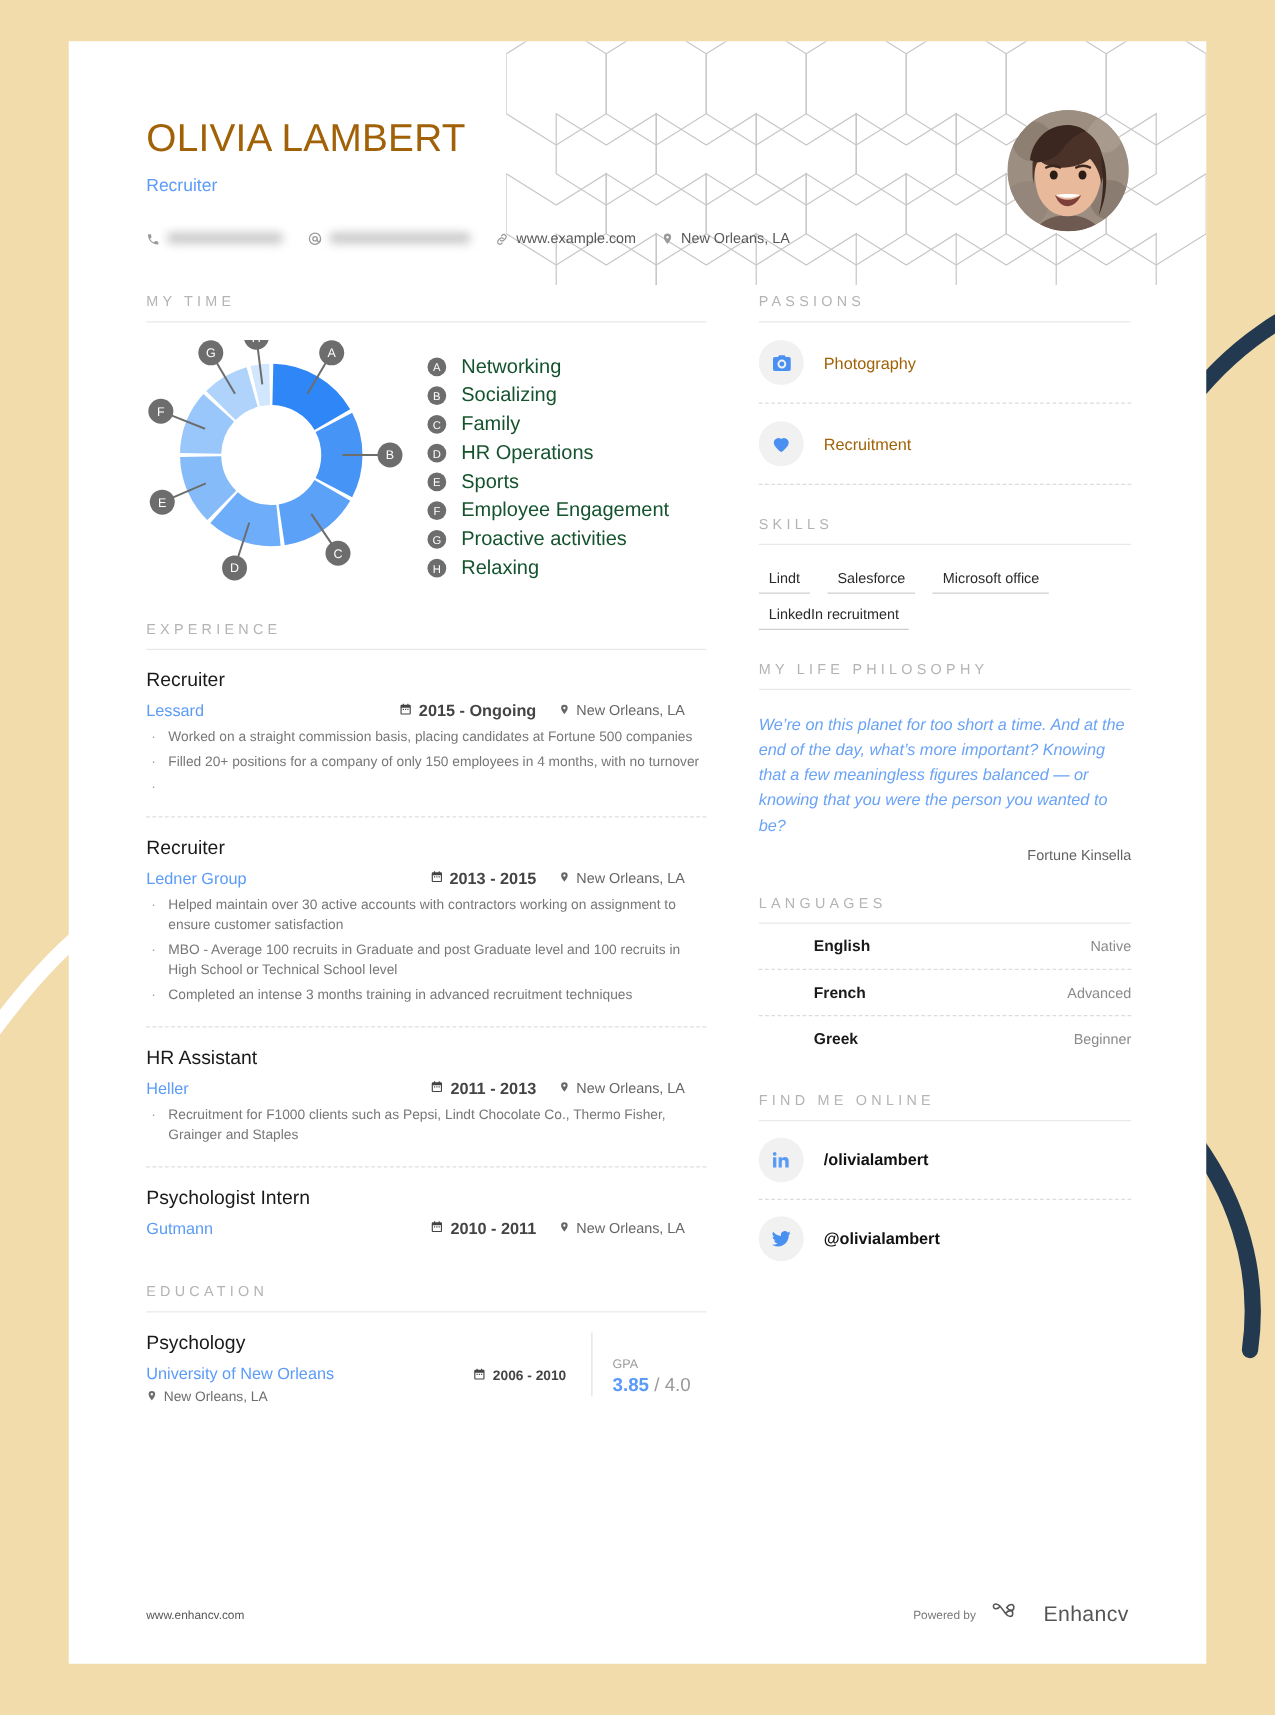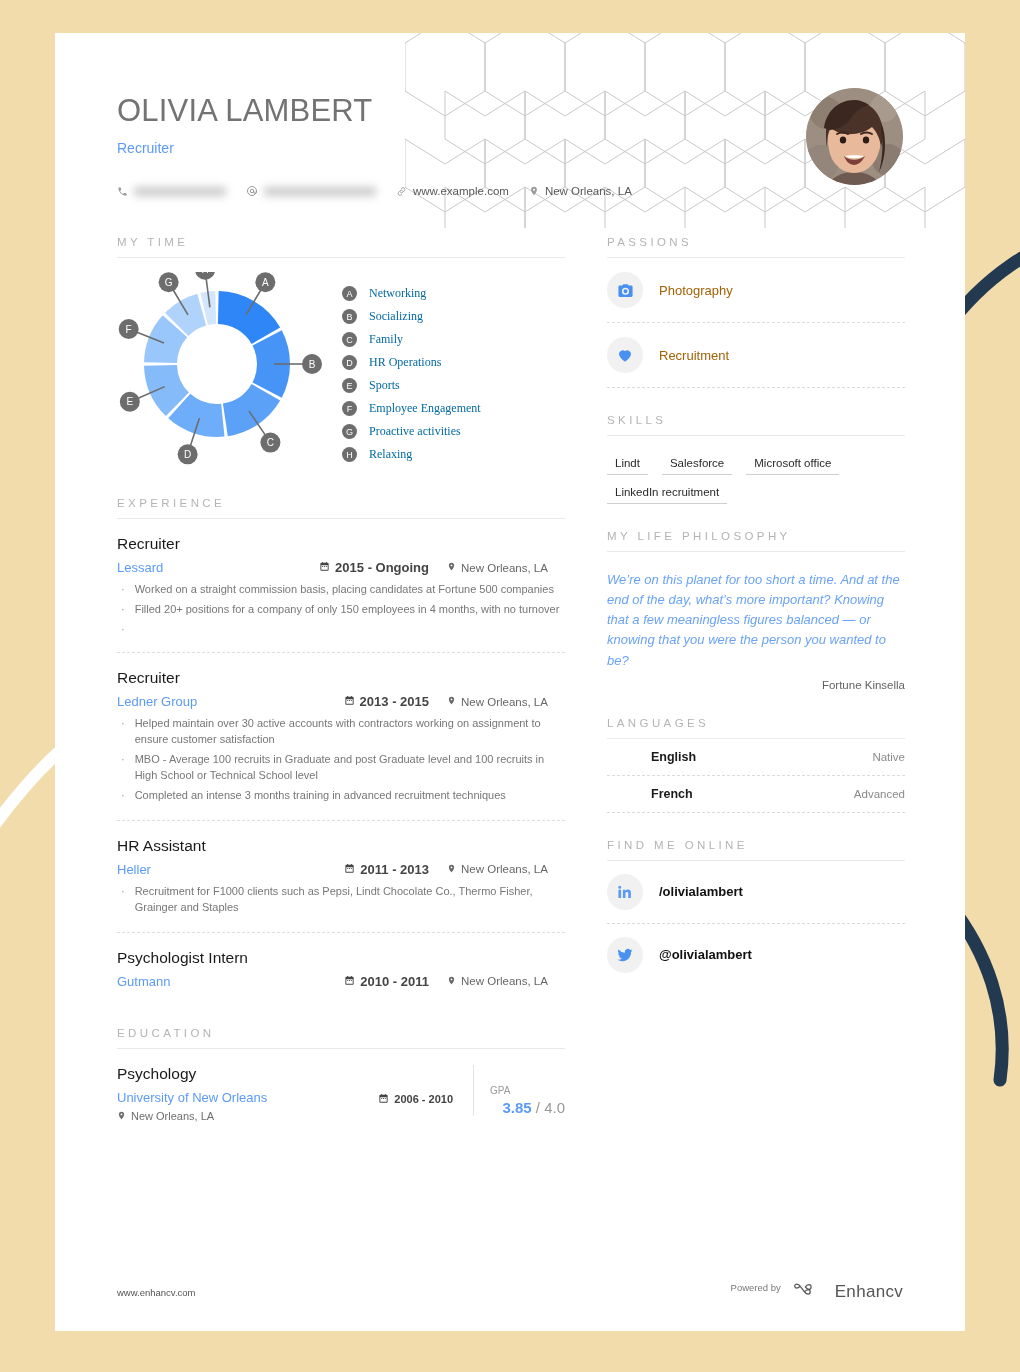--- a/index.html
+++ b/index.html
@@ -26,21 +26,21 @@
 
   
   .header { position: relative; height: 195px; }
   .geo-pattern {
     position: absolute; right: 0; top: 0;
     width: 560px; height: 195px; opacity: .55;
   }
   .header-inner { position: relative; padding: 62px 0 0 62px; }
   .name {
     font-size: 31px; font-weight: 400; letter-spacing: .2px;
-    color: #737373; line-height: 1.05;
+    color: #a16207; line-height: 1.05;
   }
   .role {
     margin-top: 12px; font-size: 14px; color: #5b9bf8; font-weight: 400;
   }
   .contact-row {
     position: absolute; left: 62px; top: 152px;
     display: flex; align-items: center; gap: 20px;
     font-size: 11.5px; color: #585858;
   }
   .contact-item { display: flex; align-items: center; gap: 6px; white-space: nowrap; }
@@ -74,21 +74,21 @@
   .time-wrap { display: flex; gap: 10px; padding-top: 14px; }
   .donut-holder { width: 215px; flex: none; position: relative; }
   .legend { padding-top: 10px; }
   .legend-row { display: flex; align-items: center; gap: 12px; height: 23px; }
   .badge {
     width: 15px; height: 15px; border-radius: 50%;
     background: #6d6d6d; color: #fff; font-size: 9px;
     display: flex; align-items: center; justify-content: center;
     font-weight: 400; flex: none;
   }
-  .legend-label { font-size: 12px; color: #0369a1; font-family: Liberation Serif, serif; }
+  .legend-label { font-size: 16px; color: #14532d; }
 
   
   .entry { padding: 16px 0 12px; border-bottom: 1px dashed #dedede; }
   .entry.last { border-bottom: none; }
   .entry-title { font-size: 15.5px; color: #1a1a1a; font-weight: 400; }
   .entry-meta {
     display: flex; align-items: baseline; margin-top: 7px; font-size: 11.5px;
   }
   .entry-org { color: #5b9bf8; font-size: 13px; flex: none; }
   .meta-date {
@@ -109,21 +109,21 @@
   
   .edu-row { display: flex; align-items: flex-start; padding-top: 16px; }
   .edu-left { flex: 1; }
   .edu-date {
     color: #444; font-weight: bold; font-size: 11px;
     display: flex; align-items: center; gap: 5px; white-space: nowrap;
     padding-top: 28px; margin-right: 20px;
   }
   .gpa-box { border-left: 1px solid #e2e2e2; padding: 20px 0 0 16px; width: 92px; }
   .gpa-label { font-size: 10px; color: #9a9a9a; }
-  .gpa-val { font-size: 15px; margin-top: 3px; color: #999; text-align: right; }
+  .gpa-val { font-size: 15px; margin-top: 3px; color: #999; }
   .gpa-val b { color: #5b9bf8; font-weight: bold; }
   .edu-loc {
     margin-top: 5px; font-size: 11px; color: #6e6e6e;
     display: flex; align-items: center; gap: 5px;
   }
 
   
   .passion-row {
     display: flex; align-items: center; gap: 16px;
     padding: 14px 0; border-bottom: 1px dashed #dcdcdc;
@@ -170,21 +170,21 @@
   .social-row.last { border-bottom: none; }
   .social-handle { font-size: 13px; color: #111; font-weight: bold; }
 
   
   .footer {
     position: absolute; left: 0; right: 0; bottom: 28px;
     display: flex; align-items: center; padding: 0 62px;
   }
   .footer-url { font-size: 9.5px; color: #555; }
   .footer-right {
-    margin-left: auto; display: flex; gap: 12px;
+    margin-left: auto; display: flex; align-items: center; gap: 12px;
   }
   .powered { font-size: 9.5px; color: #777; }
   .brand { font-size: 17px; color: #555; letter-spacing: .3px; }
 </style>
 </head>
 <body>
 
 <div class="bg-deco">
   <svg width="1020" height="1372" viewBox="0 0 1020 1372">
     <path d="M945 330 C 985 275, 1035 245, 1080 232" stroke="#22394f" stroke-width="13" fill="none" stroke-linecap="round"></path>
@@ -563,20 +563,24 @@
         <div class="sec-rule"></div>
         <div id="languages-list">
             <div class="lang-row">
               <span class="lang-name">English</span>
        <span class="lang-level">Native</span>
             </div>
             <div class="lang-row">
               <span class="lang-name">French</span>
        <span class="lang-level">Advanced</span>
             </div>
+            <div class="lang-row last">
+              <span class="lang-name">Greek</span>
+       <span class="lang-level">Beginner</span>
+            </div>
           </div>
       </div>
 
       <div class="section">
         <div class="sec-title">FIND ME ONLINE</div>
         <div class="sec-rule"></div>
         <div id="social-list">
             <div class="social-row">
               <span class="circ-icon">
                 <svg width="18" height="18" viewBox="0 0 24 24" fill="#5b9bf8">

